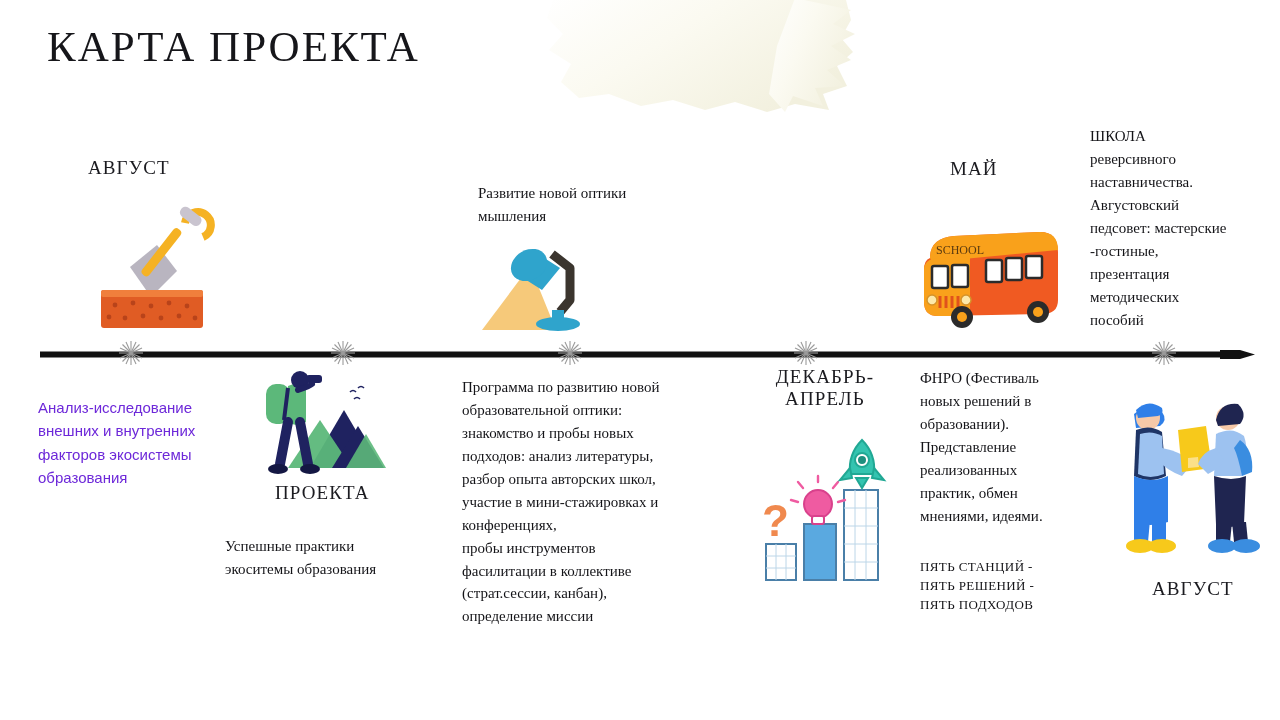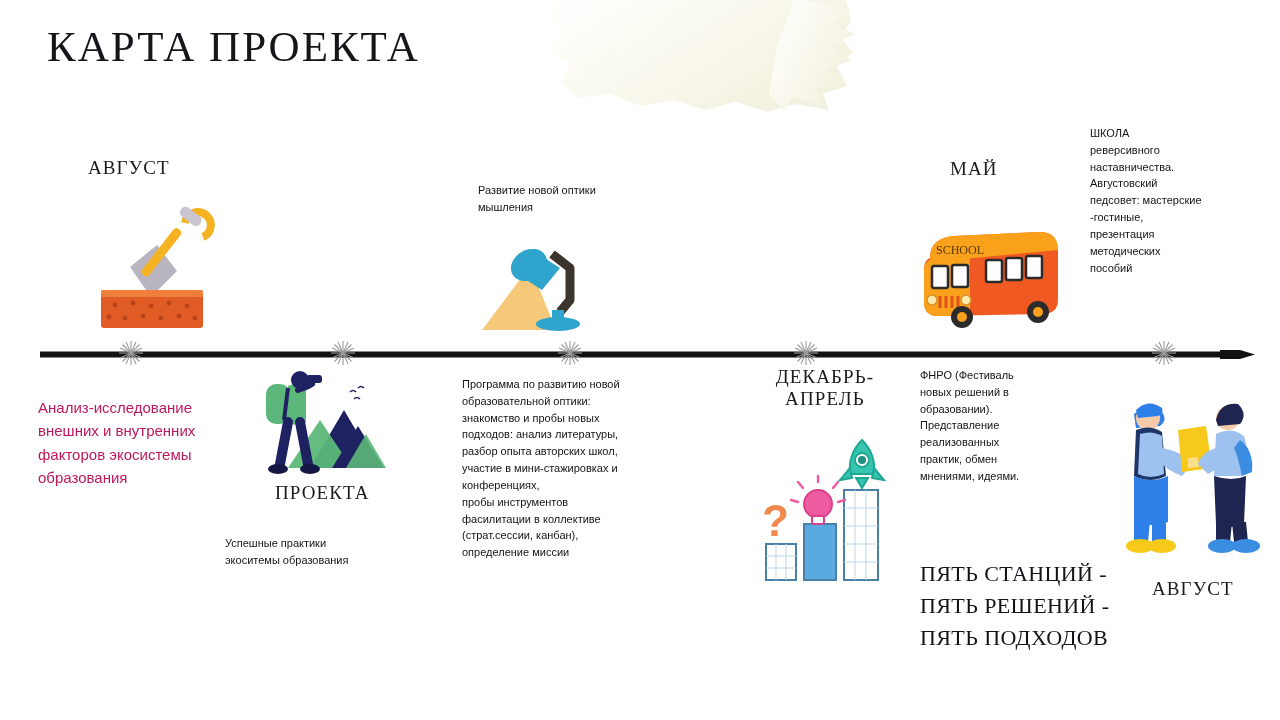--- a/index.html
+++ b/index.html
@@ -47,39 +47,39 @@
     position: absolute;
     font-family: "Liberation Serif", serif;
     color: #1b1b20;
     font-size: 19px;
     letter-spacing: 1.1px;
     line-height: 1.18;
     white-space: pre-line;
   }
   .body-txt {
     position: absolute;
-    font-family: Liberation Sans, sans-serif;
+    font-family: Liberation Serif, serif;
     color: #141418;
-    font-size: 11px;
+    font-size: 15px;
     line-height: 1.53;
     white-space: pre-line;
   }
   .body-sans {
     position: absolute;
     font-family: "Liberation Sans", sans-serif;
-    color: #be185d;
+    color: #6d28d9;
     font-size: 15px;
     line-height: 1.56;
     white-space: pre-line;
   }
   .caps-txt {
     position: absolute;
     font-family: "Liberation Serif", serif;
     color: #141418;
-    font-size: 22px;
+    font-size: 13px;
     line-height: 1.45;
     letter-spacing: .4px;
     white-space: pre-line;
   }
 
   
   .icon { position: absolute; }
 </style>
 </head>
 <body>

